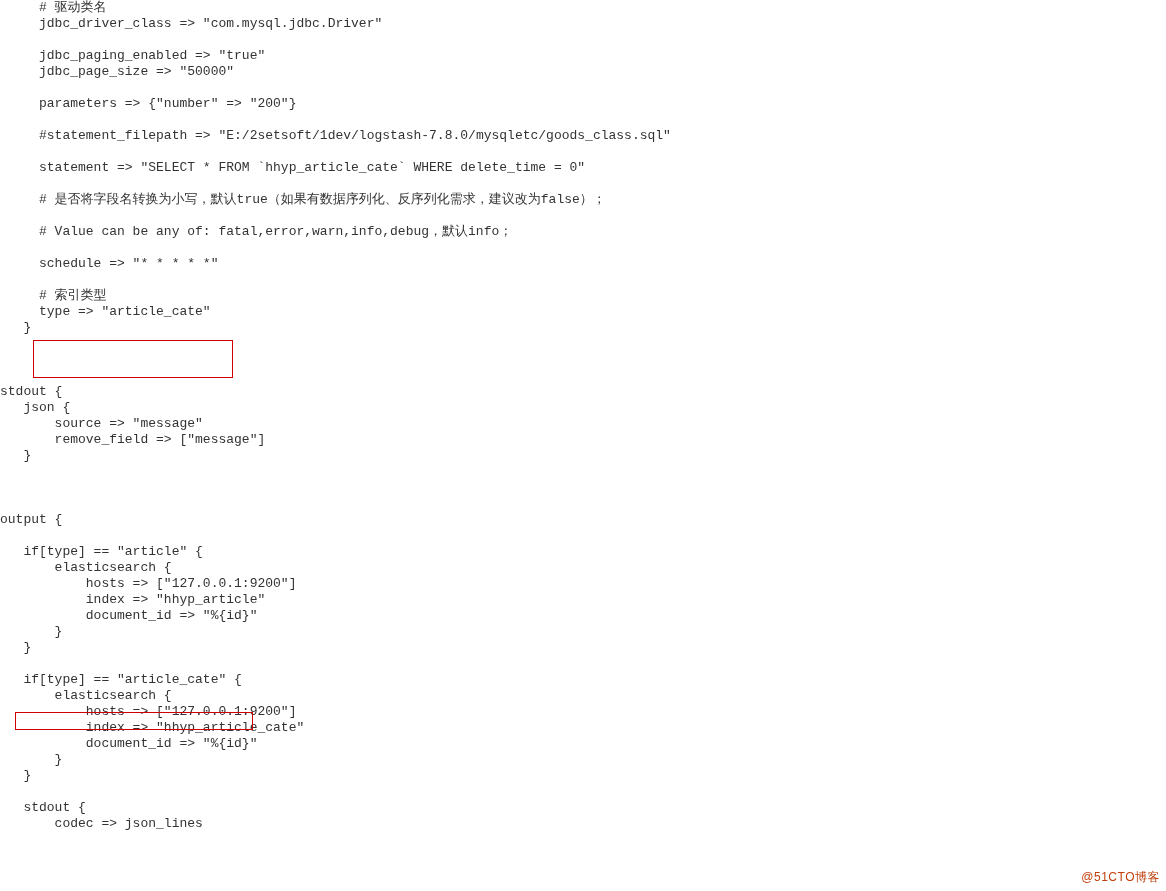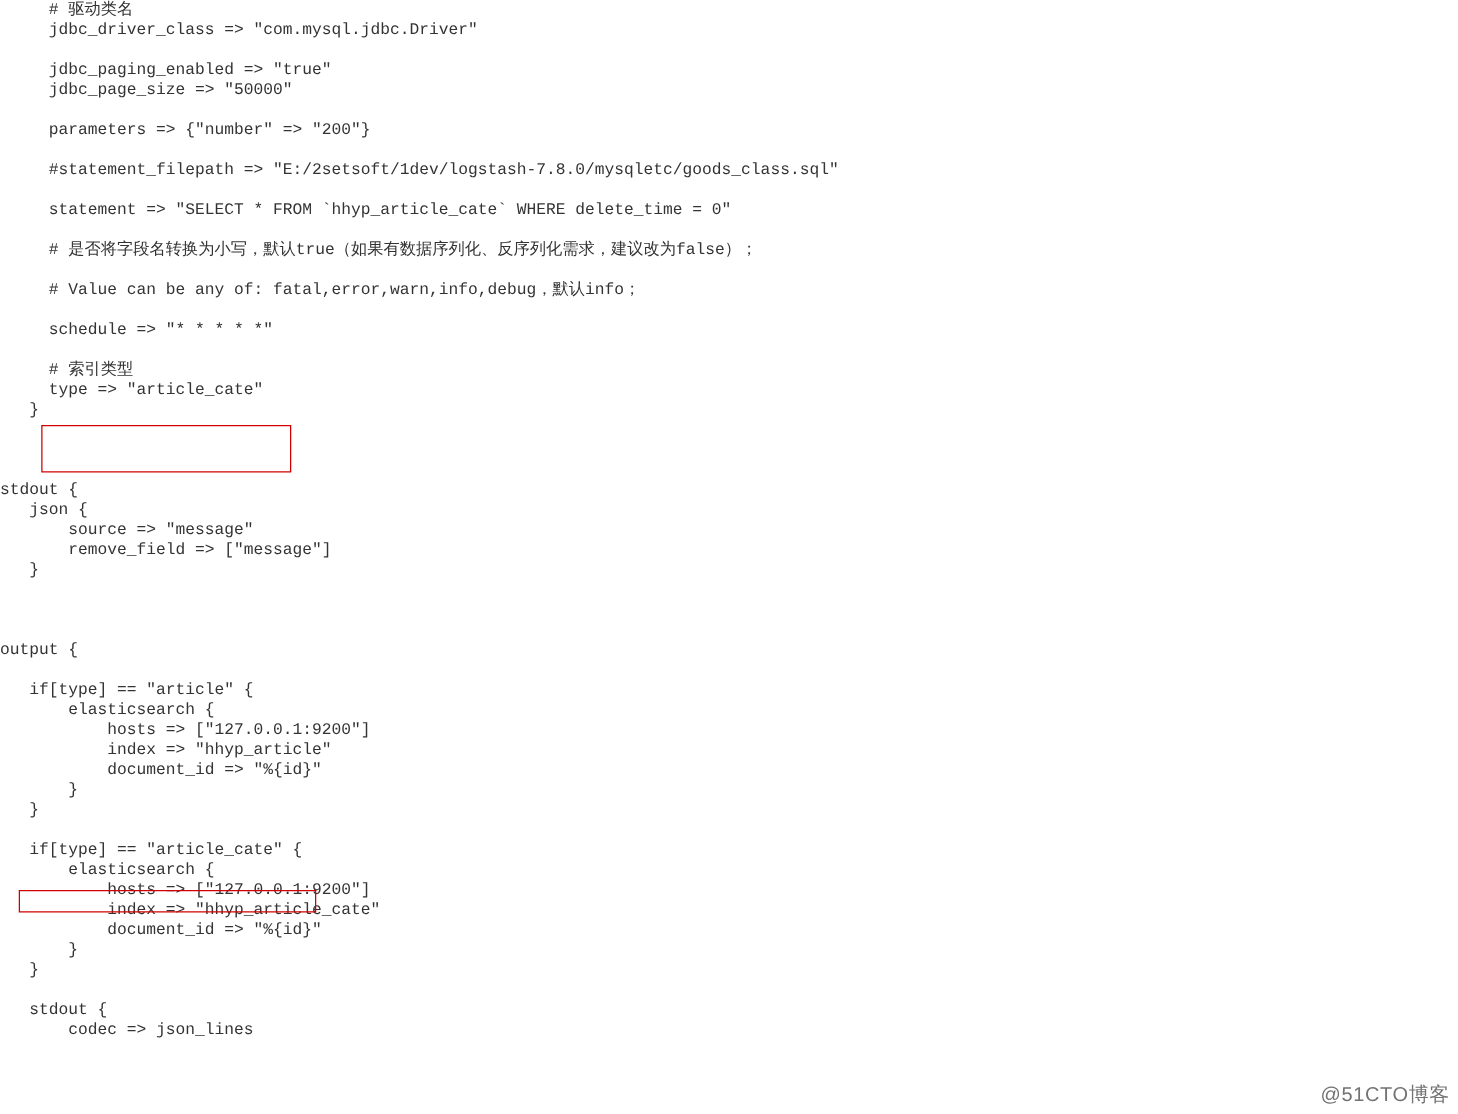--- a/index.html
+++ b/index.html
@@ -29,22 +29,22 @@
     position: absolute;
     border: 1.5px solid #d00000;
     background: transparent;
     pointer-events: none;
     box-sizing: border-box;
   }
   .watermark {
     position: absolute;
     right: 6px;
     bottom: 6px;
-    color: #737373;
-    font-size: 16px;
+    color: #c2410c;
+    font-size: 12px;
     font-family: Arial, sans-serif;
     letter-spacing: 0.5px;
   }
 </style>
 </head>
 <body>
 
 <div class="code-wrap">
 <pre>     # 驱动类名</pre>
 <pre>     jdbc_driver_class =&gt; "com.mysql.jdbc.Driver"</pre>

